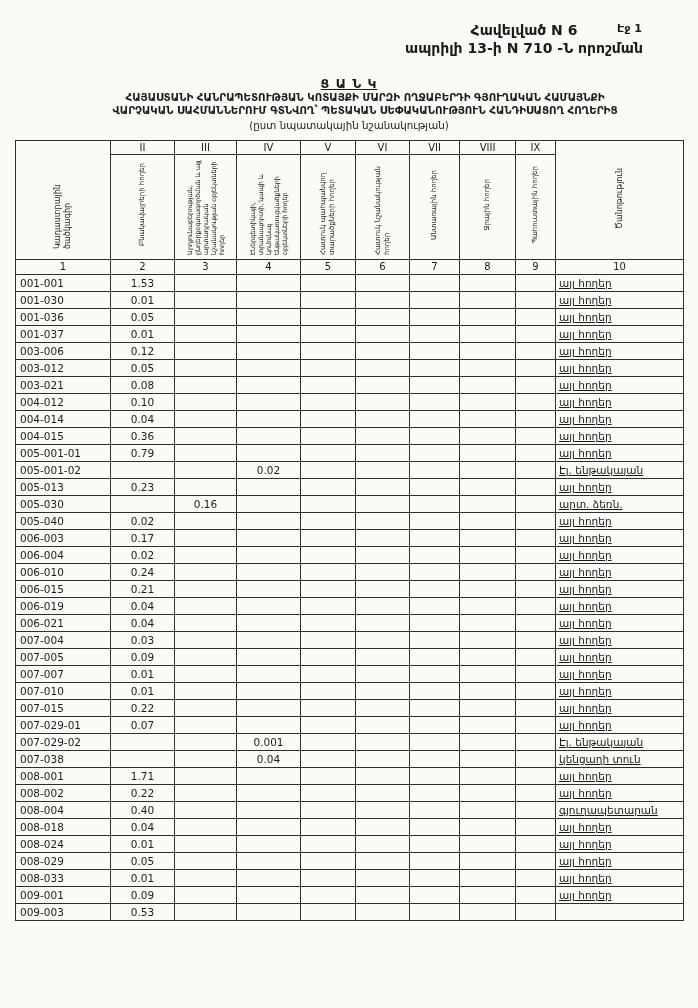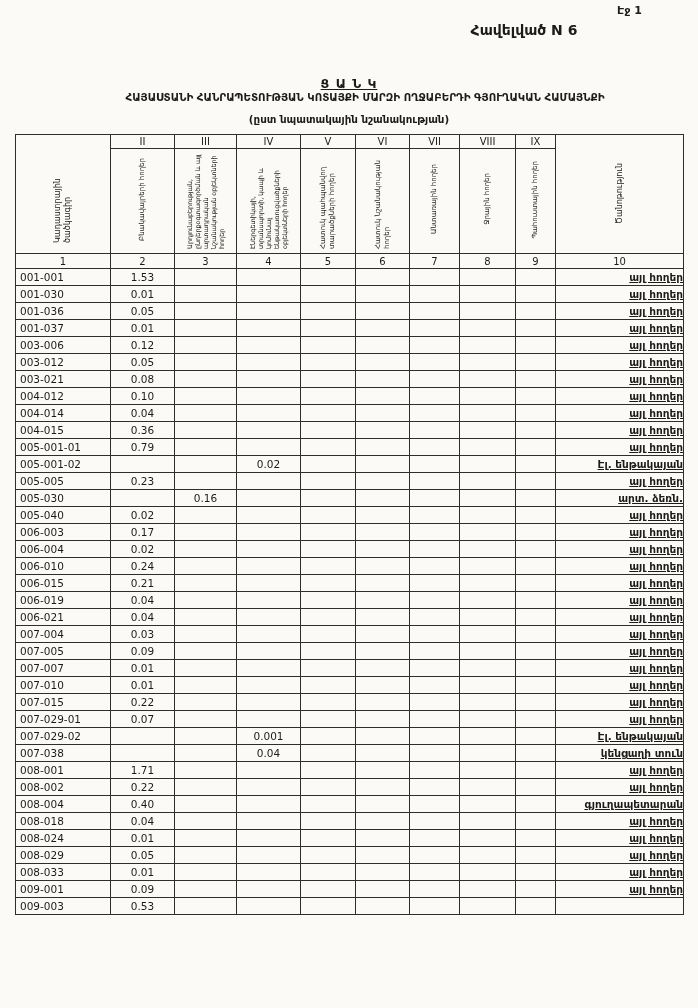--- a/index.html
+++ b/index.html
@@ -4,31 +4,31 @@
 <style>
   * { margin: 0; padding: 0; box-sizing: border-box; }
   html, body { width: 698px; height: 1008px; overflow: hidden; }
   body {
     background: #fbfaf6;
     font-family: "DejaVu Sans", "Liberation Sans", sans-serif;
     color: #1b1b1b;
     position: relative;
   }
   .page-num {
-    position: absolute; top: 4px; right: 56px;
+    position: absolute; top: 22px; right: 56px;
     font-size: 11px; font-weight: bold;
   }
   .annex-block {
     position: absolute; top: 22px; right: 34px; width: 280px;
     text-align: center; font-size: 14px; font-weight: bold; line-height: 1.25;
   }
   .heading { margin-top: 76px; text-align: center; }
   .doc-title { font-size: 12.5px; font-weight: bold; letter-spacing: 1px; text-decoration: underline; }
   .doc-sub { font-size: 10.3px; font-weight: bold; line-height: 1.3; white-space: nowrap; margin-left: 32px; }
-  .doc-purpose { font-size: 10.3px; font-weight: bold; margin-top: 9px; }
+  .doc-purpose { font-size: 10.3px; font-weight: normal; margin-top: 1px; }
 
   table {
     border-collapse: collapse; table-layout: fixed;
     width: 668px; margin: 9px 0 0 15px;
     background: transparent;
   }
   td {
     border: 1px solid #2e2e2e;
     overflow: hidden; vertical-align: middle;
   }
@@ -45,35 +45,37 @@
     max-height: 100px;
     text-align: left;
   }
   .vtext.big { font-size: 8px; }
   .vtext.small { font-size: 6.4px; }
 
   tr.data-row { height: 17px; }
   tr.data-row td { font-size: 10.5px; }
   td.code { text-align: left; padding-left: 4px; }
   td.val { text-align: center; }
-  td.note { text-align: right; padding-left: 3px; font-size: 10px; font-weight: bold; }
+  td.note { text-align: left; padding-left: 3px; font-size: 10px; }
   .note-text { text-decoration: underline; }
 </style>
 </head>
 <body>
 
 <div class="page-num">Էջ 1</div>
 
 <div class="annex-block">
   <div>Հավելված N 6</div>
+  <div>ապրիլի 13-ի N 710 -Ն որոշման</div>
 </div>
 
 <div class="heading">
   <div class="doc-title">Ց Ա Ն Կ</div>
   <div class="doc-sub">ՀԱՅԱՍՏԱՆԻ ՀԱՆՐԱՊԵՏՈՒԹՅԱՆ ԿՈՏԱՅՔԻ ՄԱՐԶԻ ՈՂՋԱԲԵՐԴԻ ԳՅՈՒՂԱԿԱՆ ՀԱՄԱՅՆՔԻ</div>
+  <div class="doc-sub">ՎԱՐՉԱԿԱՆ ՍԱՀՄԱՆՆԵՐՈՒՄ ԳՏՆՎՈՂ՝ ՊԵՏԱԿԱՆ ՍԵՓԱԿԱՆՈՒԹՅՈՒՆ ՀԱՆԴԻՍԱՑՈՂ ՀՈՂԵՐԻՑ</div>
   <div class="doc-purpose">(ըստ նպատակային նշանակության)</div>
 </div>
 
 <table>
   <colgroup>
     <col style="width:95px">
       <col style="width:64px">
       <col style="width:62px">
       <col style="width:64px">
     <col style="width:55px">
@@ -278,21 +280,21 @@
         <td class="val"></td>
         <td class="val"><span>0.02</span></td>
         <td class="val"></td>
         <td class="val"></td>
         <td class="val"></td>
         <td class="val"></td>
         <td class="val"></td>
         <td class="note"><span class="note-text">Էլ. ենթակայան</span></td>
       </tr>
       <tr class="data-row">
-        <td class="code"><span>005-005</span></td>
+        <td class="code"><span>005-013</span></td>
         <td class="val"><span>0.23</span></td>
         <td class="val"></td>
         <td class="val"></td>
         <td class="val"></td>
         <td class="val"></td>
         <td class="val"></td>
         <td class="val"></td>
         <td class="val"></td>
         <td class="note"><span class="note-text">այլ հողեր</span></td>
       </tr>

